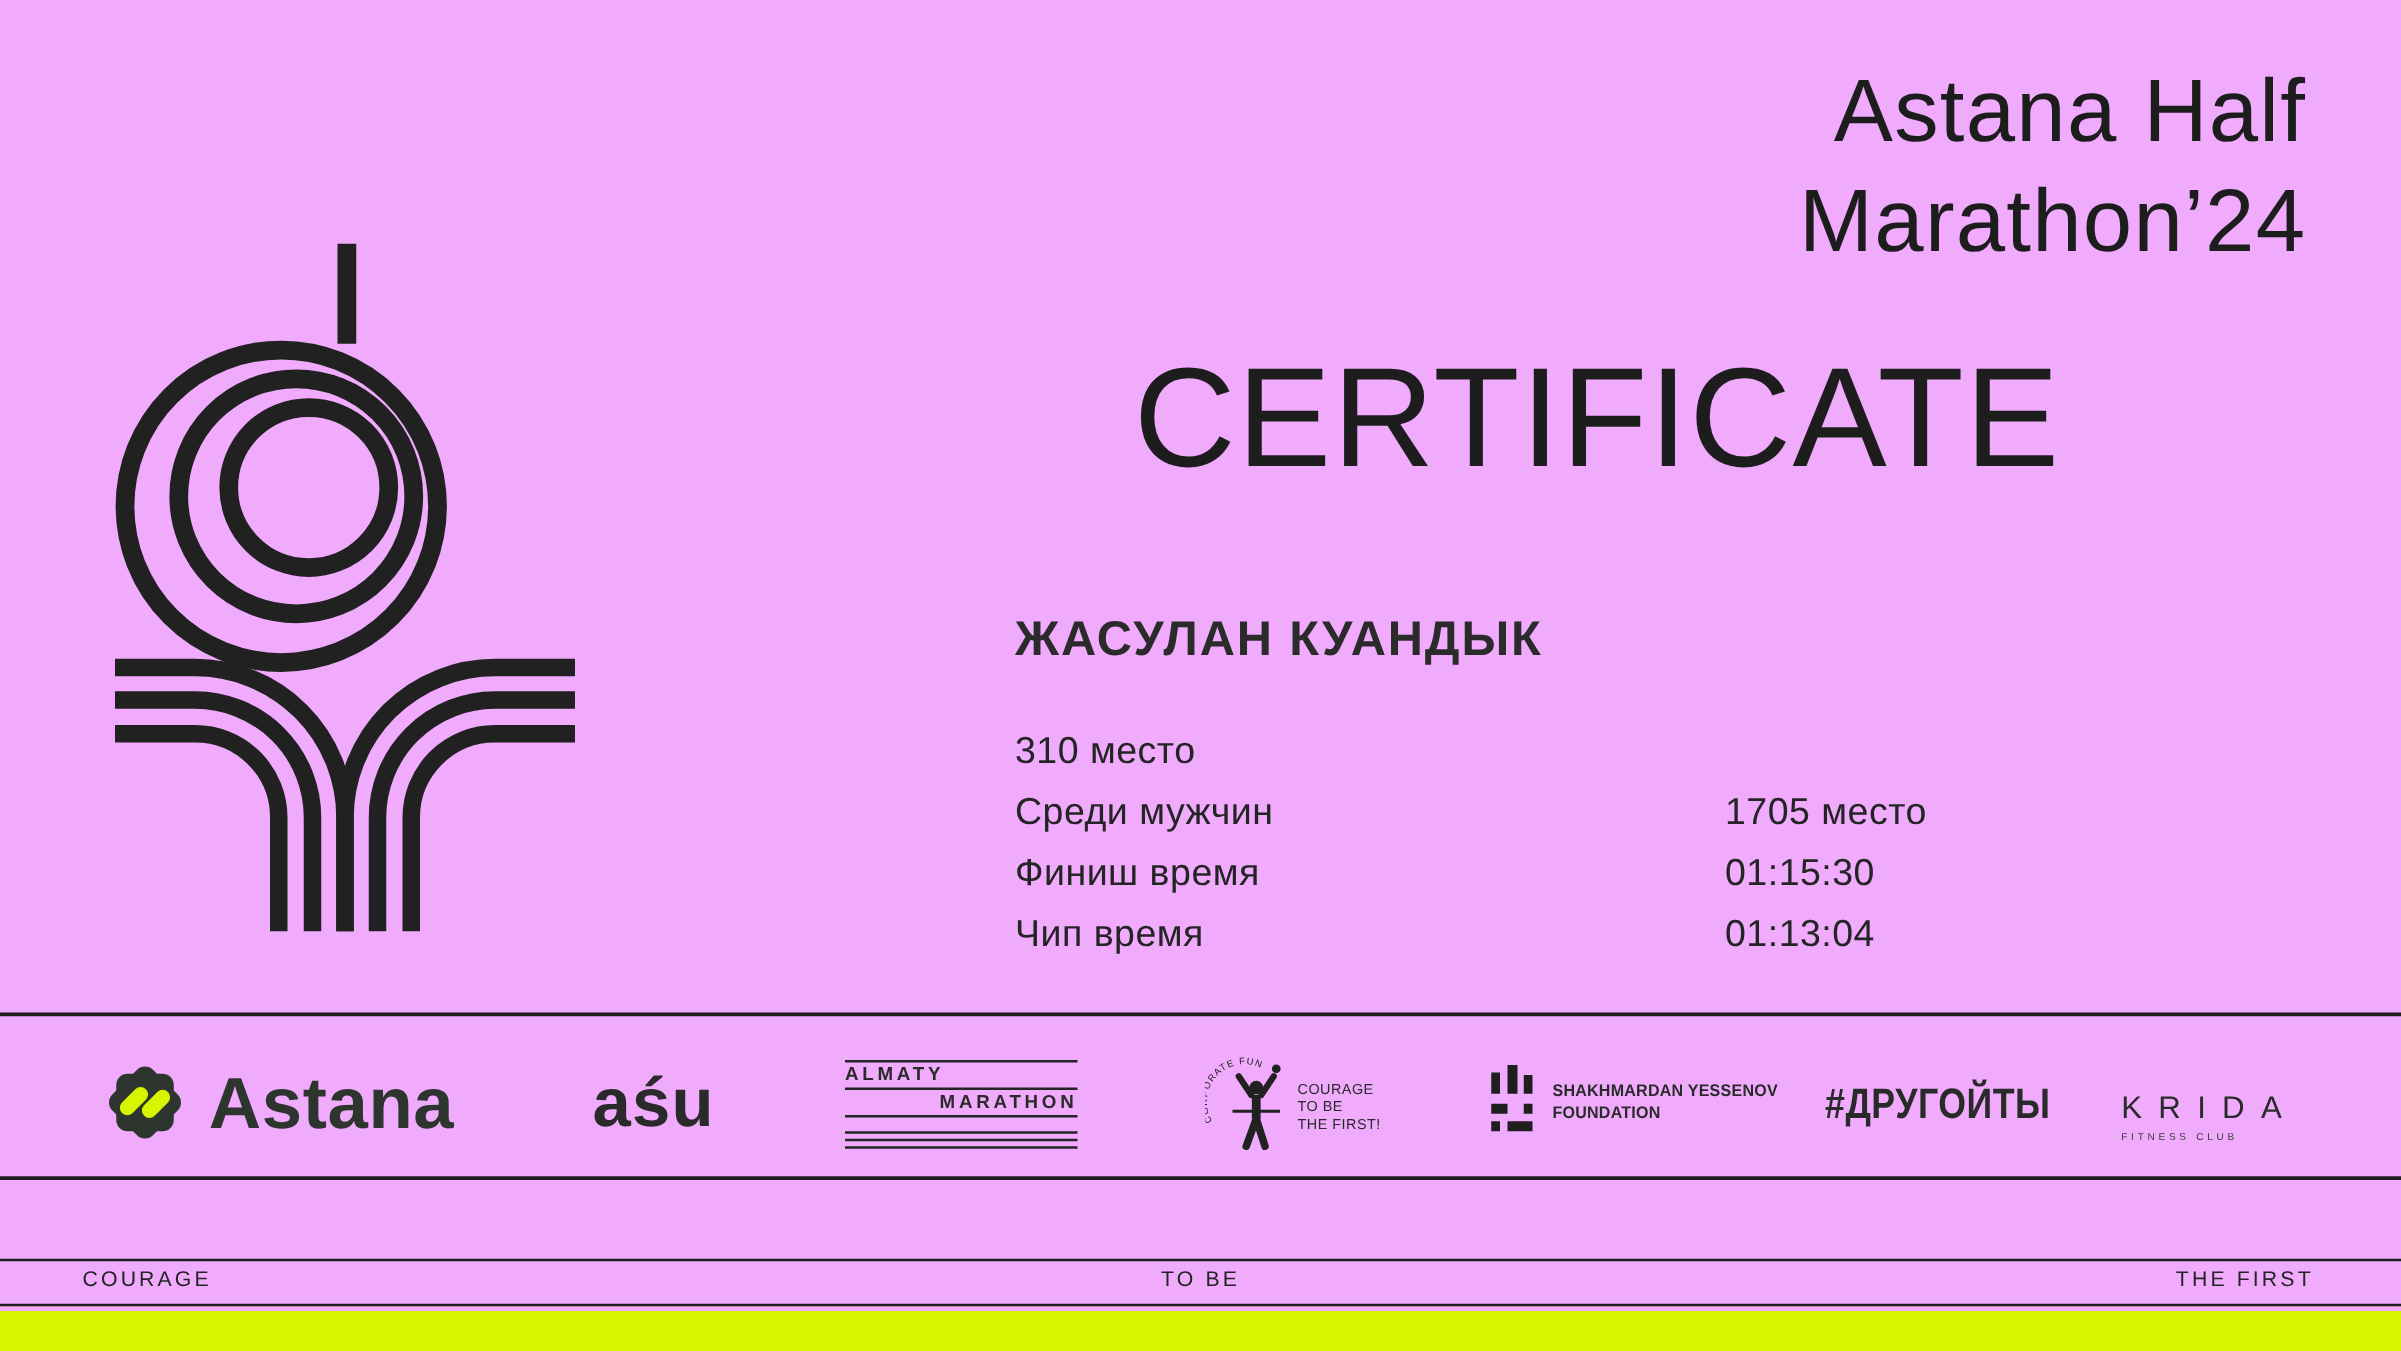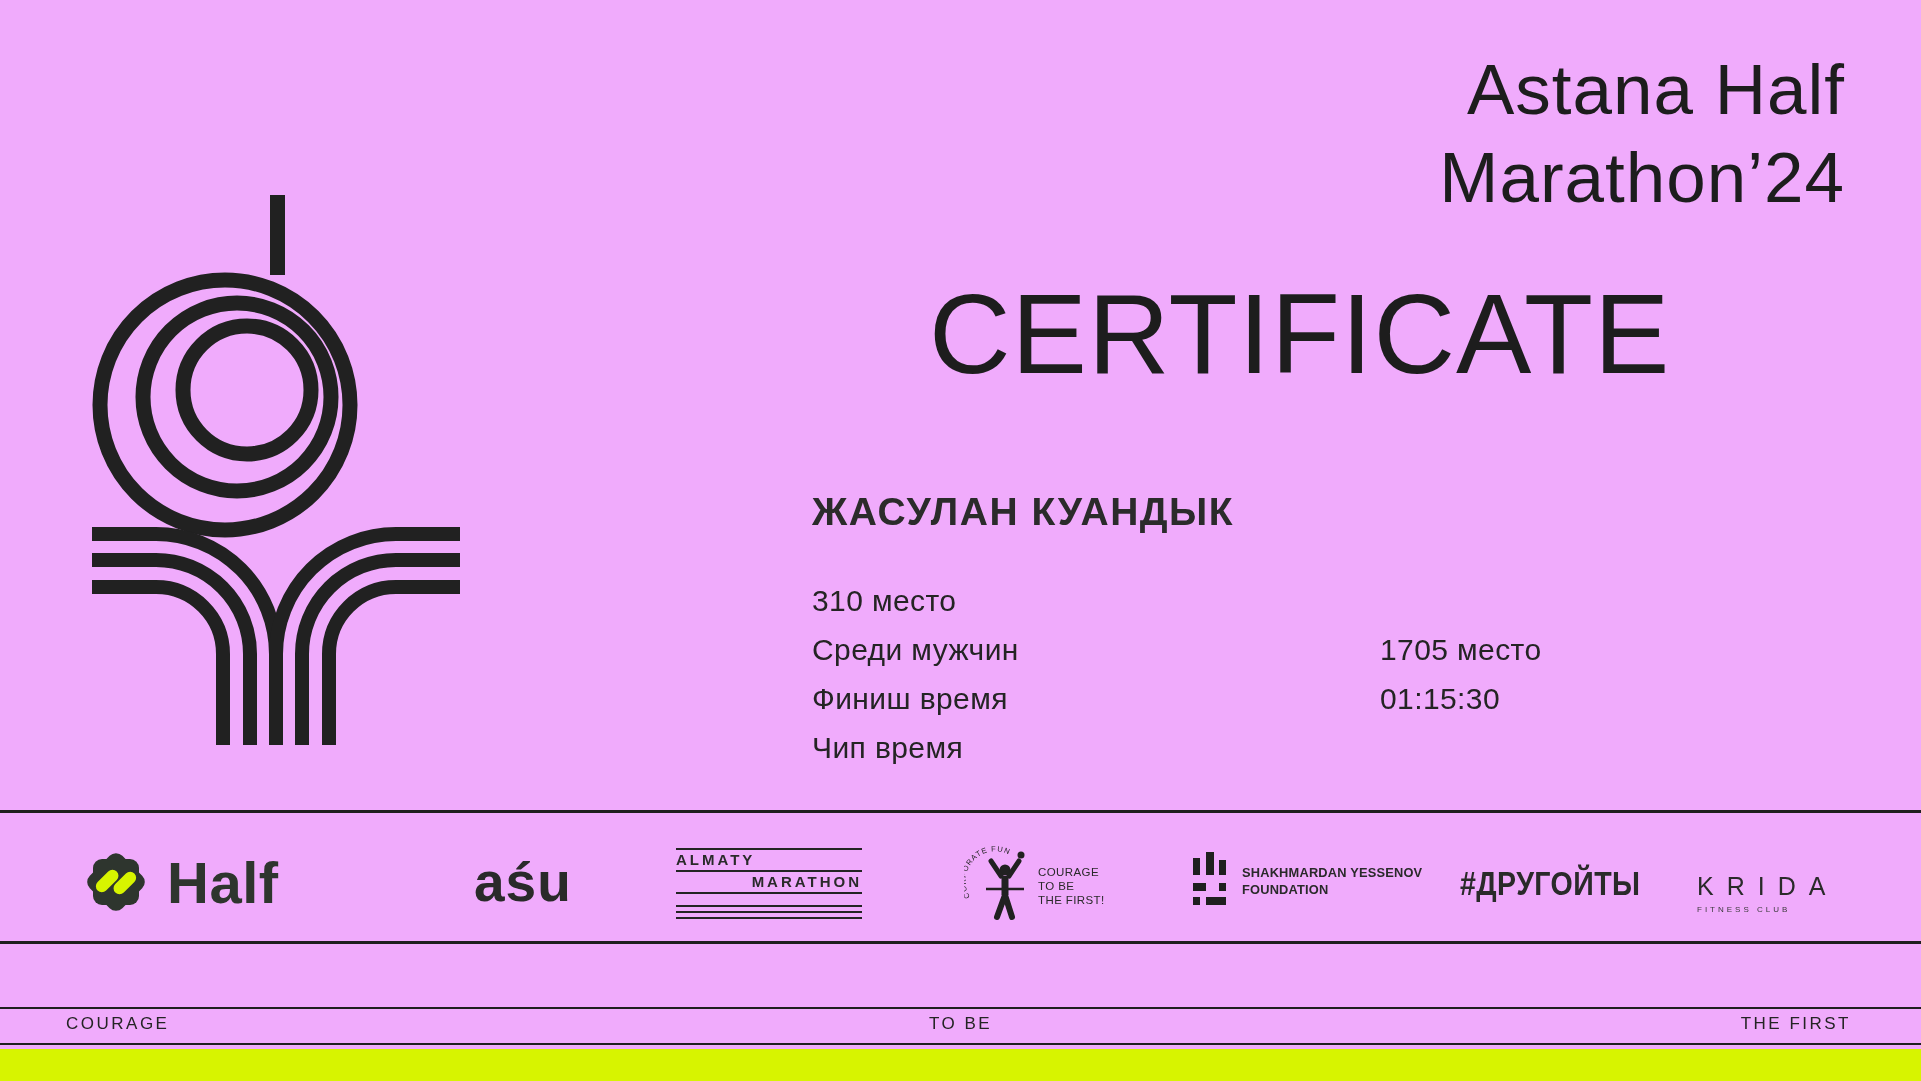--- a/index.html
+++ b/index.html
@@ -21,21 +21,21 @@
     text-align: right;
     font-size: 71px;
     line-height: 88px;
     font-weight: 500;
     letter-spacing: 1px;
     color: #1d1d1d;
   }
   
   .heading {
     position: absolute;
-    left: 929px;
+    left: 907px;
     top: 272px;
     font-size: 113px;
     line-height: 1.1;
     font-weight: 500;
     letter-spacing: 1px;
     color: #1d1d1d;
     white-space: nowrap;
   }
   
   .pname {
@@ -138,38 +138,39 @@
     <div class="rrow">
       <span>Среди мужчин</span>
       <span>1705 место</span>
     </div>
     <div class="rrow">
       <span>Финиш время</span>
       <span>01:15:30</span>
     </div>
     <div class="rrow">
       <span>Чип время</span>
+      <span>01:13:04</span>
     </div>
   </div>
 
   <div class="rule ruleA"></div>
   <div class="rule ruleB"></div>
 
   <div class="sp sp-halyk">
     <svg width="72" height="72" viewBox="0 0 72 72">
       <g fill="#2e352e">
         <rect x="13" y="13" width="46" height="46" rx="9"></rect>
         <rect x="13" y="13" width="46" height="46" rx="9" transform="rotate(45 36 36)"></rect>
       </g>
       <g transform="rotate(-45 36 36)" fill="#d7f400">
         <rect x="17" y="23" width="27" height="12" rx="6"></rect>
         <rect x="28" y="37" width="27" height="12" rx="6"></rect>
       </g>
     </svg>
-    <span class="halyk-word">Half</span>
+    <span class="halyk-word">Astana</span>
   </div>
 
   <div class="sp sp-asu">
     <span class="asu-word">aśu</span>
   </div>
 
   <div class="sp sp-almaty">
     <div class="alm-line"></div>
     <div class="alm-word">ALMATY</div>
     <div class="alm-line"></div>

